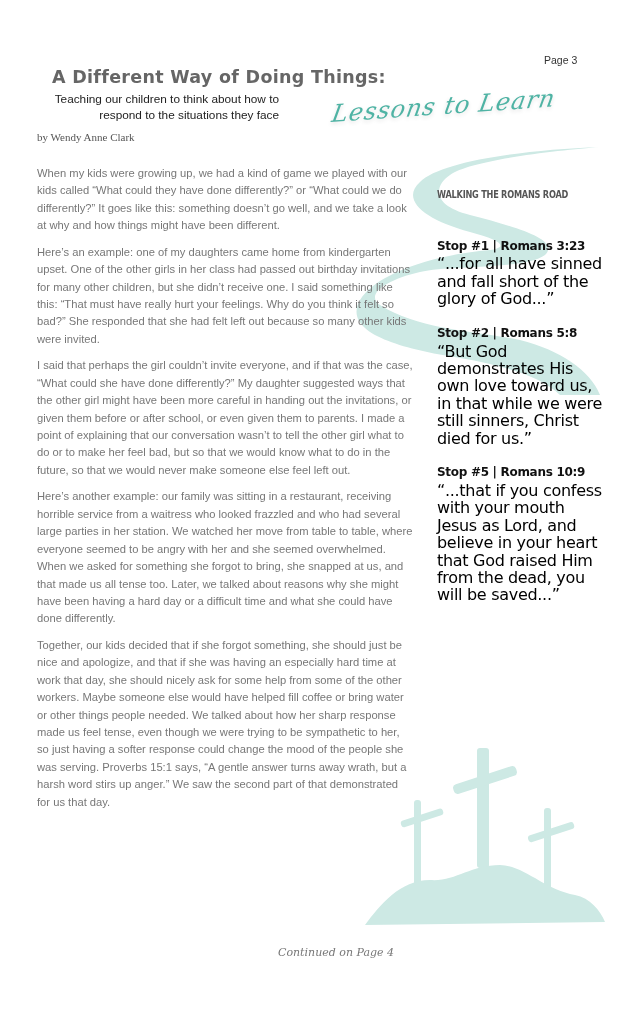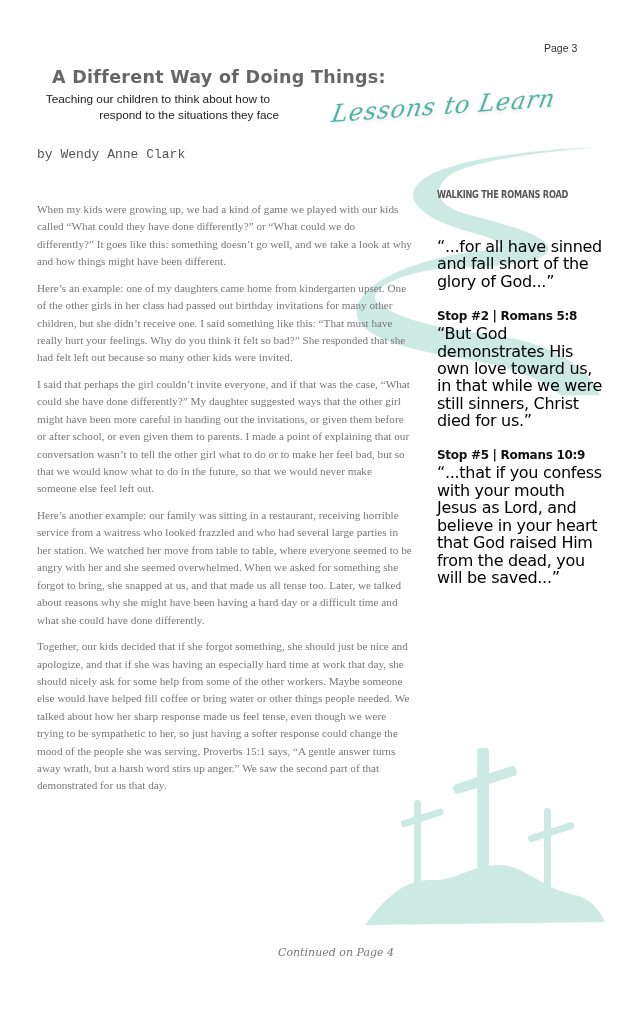--- a/index.html
+++ b/index.html
@@ -2,50 +2,50 @@
 <html><head>
   <meta charset="utf-8">
   <style>
     html, body { margin: 0; padding: 0; }
     body {
       width: 622px; height: 1024px; background: #ffffff;
       position: relative; overflow: hidden;
       font-family: "DejaVu Serif", serif;
     }
     .page-number {
-      position: absolute; left: 544px; top: 42px;
+      position: absolute; left: 544px; top: 54px;
       font-family: "Liberation Sans", sans-serif; font-size: 10.5px; color: #333; text-align: right;
     }
     .title {
       position: absolute; left: 37px; top: 52px;
       font-family: "DejaVu Sans", sans-serif; font-weight: bold;
       font-size: 17.5px; color: #666; letter-spacing: 0.3px; margin: 15px;
     }
     .subtitle {
       position: absolute; left: 37px; top: 91px; width: 242px;
       font-family: "Liberation Sans", sans-serif; font-size: 11.8px; color: #222;
       line-height: 16px; text-align: right;
     }
-    .subtitle .l1 { display: block; text-align: center; }
+    .subtitle .l1 { display: block; text-align: right; }
     .script {
       position: absolute; left: 332px; top: 92px;
       font-family: "DejaVu Serif", serif; font-style: italic;
       font-size: 24px; color: #4fb3a4; letter-spacing: 1px;
       transform: rotate(-4deg) skewX(-14deg);
       text-shadow: 0 2px 4px rgba(0,0,0,0.12);
     }
     .byline {
-      position: absolute; left: 37px; top: 147px;
-      font-family: Liberation Mono, monospace; font-size: 13px; color: #555;
+      position: absolute; left: 37px; top: 131px;
+      font-family: Liberation Serif, serif; font-size: 11px; color: #555;
     }
     .decor { position: absolute; left: 0; top: 0; width: 622px; height: 1024px; pointer-events: none; }
     .body-text {
       position: absolute; left: 37px; top: 165px; width: 376px;
-      font-family: Liberation Serif, serif; font-size: 11.2px; line-height: 17.4px;
-      color: #777; z-index: 2; margin-top: 36px;
+      font-family: Liberation Sans, sans-serif; font-size: 11.2px; line-height: 17.4px;
+      color: #777; z-index: 2;
     }
     .body-text p { margin: 0 0 9.2px 0; }
     .continued {
       position: absolute; left: 278px; top: 946px;
       font-family: "DejaVu Serif", serif; font-style: italic; font-size: 11px; color: #777;
       z-index: 2;
       text-align: center;
     }
     .sidebar {
       position: absolute; left: 437px; top: 188px; width: 170px; z-index: 2;
@@ -93,20 +93,21 @@
   <p>I said that perhaps the girl couldn’t invite everyone, and if that was the case, “What could she have done differently?” My daughter suggested ways that the other girl might have been more careful in handing out the invitations, or given them before or after school, or even given them to parents. I made a point of explaining that our conversation wasn’t to tell the other girl what to do or to make her feel bad, but so that we would know what to do in the future, so that we would never make someone else feel left out.</p>
   <p>Here’s another example: our family was sitting in a restaurant, receiving horrible service from a waitress who looked frazzled and who had several large parties in her station. We watched her move from table to table, where everyone seemed to be angry with her and she seemed overwhelmed. When we asked for something she forgot to bring, she snapped at us, and that made us all tense too. Later, we talked about reasons why she might have been having a hard day or a difficult time and what she could have done differently.</p>
   <p>Together, our kids decided that if she forgot something, she should just be nice and apologize, and that if she was having an especially hard time at work that day, she should nicely ask for some help from some of the other workers. Maybe someone else would have helped fill coffee or bring water or other things people needed. We talked about how her sharp response made us feel tense, even though we were trying to be sympathetic to her, so just having a softer response could change the mood of the people she was serving. Proverbs 15:1 says, “A gentle answer turns away wrath, but a harsh word stirs up anger.” We saw the second part of that demonstrated for us that day.</p>
 </div>
 
 <div class="continued">Continued on Page 4</div>
 
 <div class="sidebar">
   <div class="sidebar-heading">WALKING THE ROMANS ROAD</div>
   <div class="stop">
+    <div class="stop-title">Stop #1 | Romans 3:23</div>
     <div class="stop-quote">“...for all have sinned and fall short of the glory of God...”</div>
   </div>
   <div class="stop">
     <div class="stop-title">Stop #2 | Romans 5:8</div>
     <div class="stop-quote">“But God demonstrates His own love toward us, in that while we were still sinners, Christ died for us.”</div>
   </div>
   <div class="stop">
   </div>
   <div class="stop">
     <div class="stop-title">Stop #5 | Romans 10:9</div>

